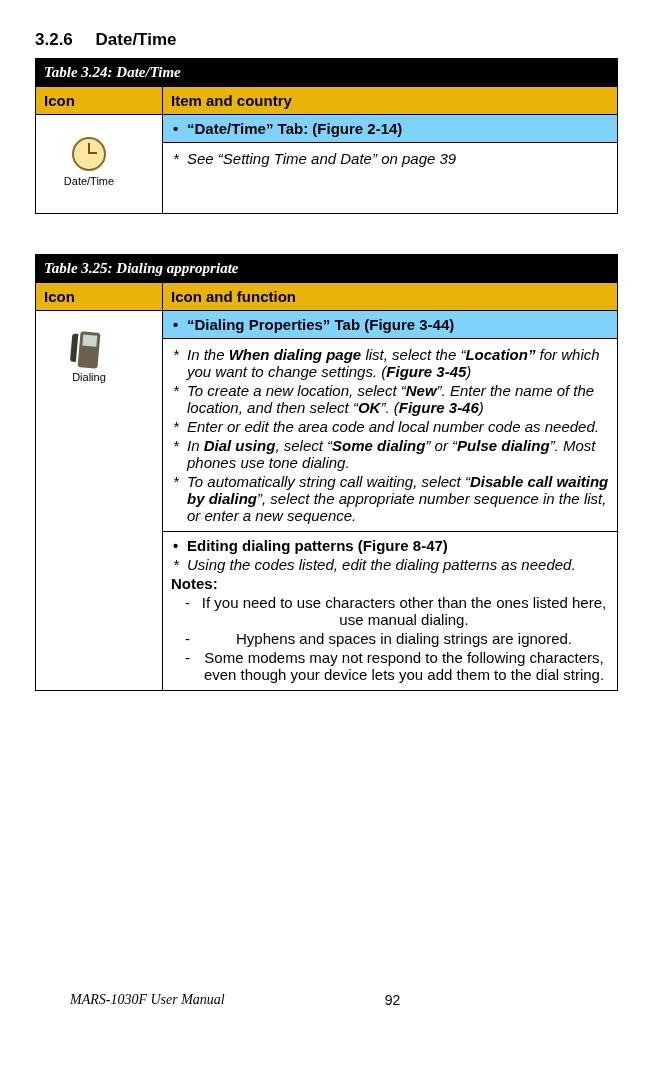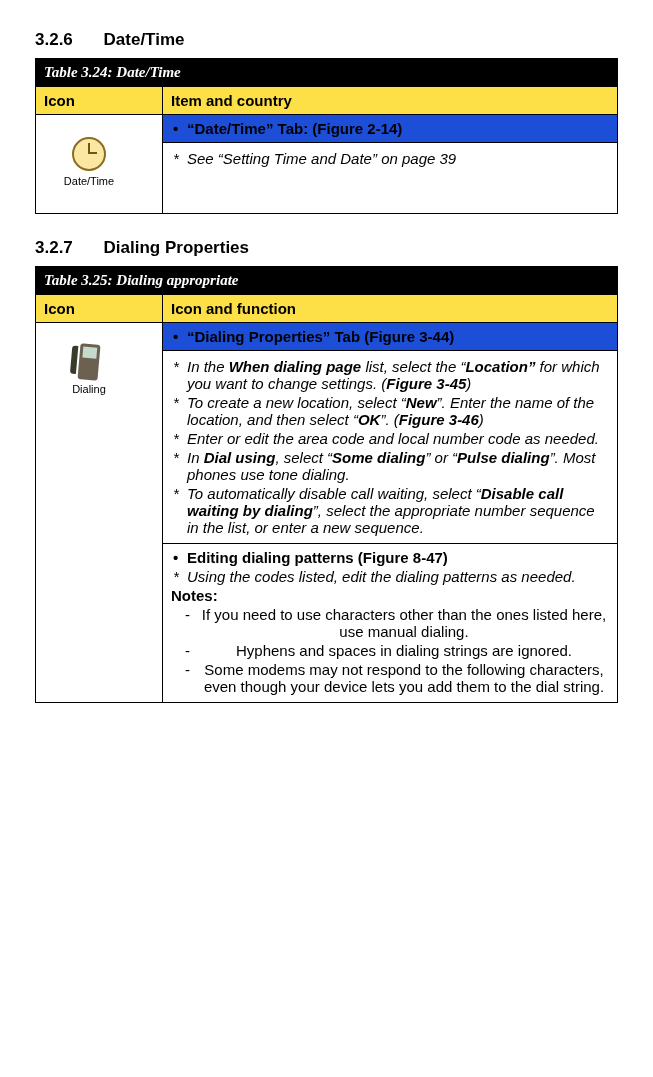--- a/index.html
+++ b/index.html
@@ -9,47 +9,47 @@
       width: 653px;
       box-sizing: border-box;
       background: white;
       color: black;
     }
     .section-heading {
       font-size: 17px;
       font-weight: bold;
       margin-bottom: 8px;
     }
-    .heading-num { margin-right: 26px; }
+    .heading-num { margin-right: 18px; }
     table.doc-table {
       border-collapse: collapse;
       width: 100%;
-      margin-bottom: 24px;
+      margin-bottom: 40px;
     }
     table.doc-table th, table.doc-table td {
       border: 1px solid #000;
       padding: 5px 8px;
       vertical-align: top;
       font-size: 15px;
       text-align: left;
     }
     .tbl-title-row th {
       background: #000;
       color: #fff;
       font-style: italic;
       font-weight: bold;
       font-family: "Times New Roman", Times, serif;
       font-size: 16px;
     }
     .tbl-header-row th {
-      background: #fde047;
+      background: #eab308;
       font-weight: bold;
     }
     .col-icon { width: 110px; }
-    .shaded { background: #1d4ed8; font-weight: bold; }
+    .shaded { background: #7dd3fc; font-weight: bold; }
     .icon-img {
       width: 90px;
       height: 80px;
       display: flex;
       flex-direction: column;
       align-items: center;
       justify-content: center;
       font-size: 11px;
     }
     .icon-datetime {
@@ -140,24 +140,20 @@
     <tr>
       <td style="height:60px;">
         <ul class="star">
               <li>See “Setting Time and Date” on page 39</li>
             </ul>
       </td>
     </tr>
   </tbody>
     </table>
 
-  <div class="section-heading">
-    <span class="heading-num">3.2.7</span>
-    <span>Dialing Properties</span>
-  </div>
 
   <table class="doc-table">
     <tbody>
         <tr class="tbl-title-row">
       <th colspan="2">Table 3.25: Dialing appropriate</th>
     </tr>
     <tr class="tbl-header-row">
       <th class="col-icon">Icon</th>
       <th>Icon and function</th>
     </tr>
@@ -183,21 +179,21 @@
             <span>In the </span><strong>When dialing page</strong><span> list, select the “</span><strong>Location”</strong><span> for which you want to change settings. (</span><strong>Figure 3-45</strong><span>)</span>
           </li>
           <li>
             <span>To create a new location, select “</span><strong>New</strong><span>”. Enter the name of the location, and then select “</span><strong>OK</strong><span>”. (</span><strong>Figure 3-46</strong><span>)</span>
           </li>
           <li>Enter or edit the area code and local number code as needed.</li>
           <li>
             <span>In </span><strong>Dial using</strong><span>, select “</span><strong>Some dialing</strong><span>” or “</span><strong>Pulse dialing</strong><span>”. Most phones use tone dialing.</span>
           </li>
           <li>
-            <span>To automatically disable call waiting, select “</span><strong>Disable call waiting by dialing</strong><span>”, select the appropriate number sequence in the list, or enter a new sequence.</span>
+            <span>To automatically string call waiting, select “</span><strong>Disable call waiting by dialing</strong><span>”, select the appropriate number sequence in the list, or enter a new sequence.</span>
           </li>
         </ul>
       </td>
     </tr>
     <tr>
       <td>
         <ul class="bullet">
               <li><strong>Editing dialing patterns (Figure 8-47)</strong></li>
             </ul>
         <ul class="star">
@@ -207,14 +203,18 @@
         <ul class="dash">
           <li>If you need to use characters other than the ones listed here, use manual dialing.</li>
           <li>Hyphens and spaces in dialing strings are ignored.</li>
           <li>Some modems may not respond to the following characters, even though your device lets you add them to the dial string.</li>
         </ul>
       </td>
     </tr>
   </tbody>
     </table>
 
+  <div class="footer">
+    <span>MARS-1030F User Manual</span>
+    <span class="pg">92</span>
+  </div>
 
 </div>
 
 </body></html>

